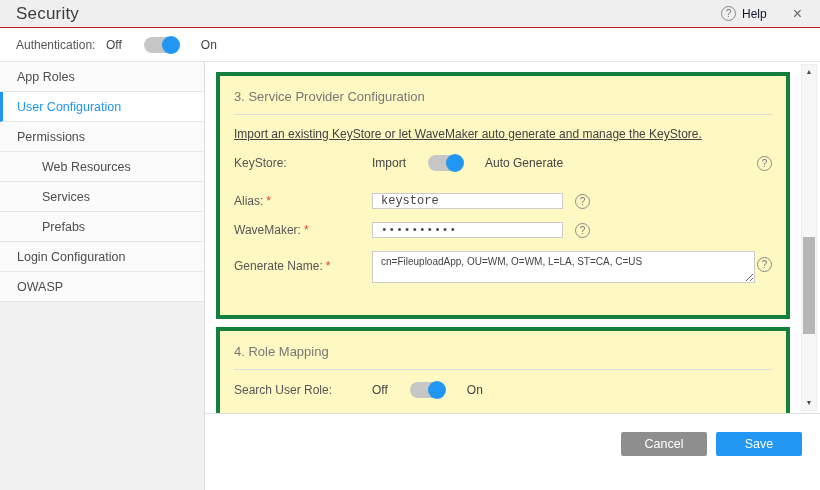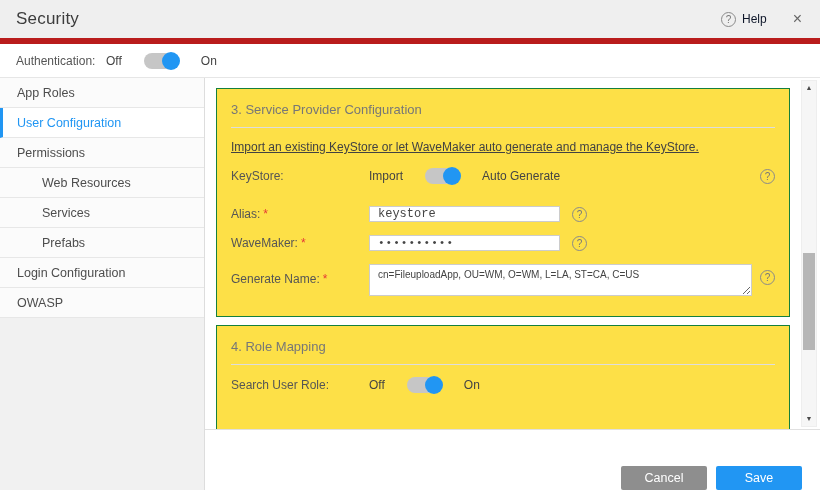--- a/index.html
+++ b/index.html
@@ -7,21 +7,21 @@
   body {
     font-family: "Liberation Sans", "DejaVu Sans", sans-serif;
     background: #ffffff;
     color: #444;
     overflow: hidden;
   }
   .app { width: 820px; height: 490px; display: flex; flex-direction: column; background: #fff; }
 
   
   .titlebar {
-    height: 44px; background: #efefef; border-bottom: 6px solid #b91c1c;
+    height: 28px; background: #efefef; border-bottom: 1px solid #b91c1c;
     display: flex; align-items: center; padding: 0 18px 0 16px; flex: 0 0 auto;
   }
   .titlebar h1 { font-size: 17px; font-weight: normal; color: #3c3c3c; letter-spacing: .2px; }
   .titlebar .spacer { flex: 1; }
   .help-group { display: flex; align-items: center; gap: 6px; margin-right: 26px; cursor: pointer; }
   .circle-q {
     width: 15px; height: 15px; border: 1px solid #8a8a8a; border-radius: 50%;
     color: #777; font-size: 10px; line-height: 13px; text-align: center; display: inline-block;
   }
   .help-text { font-size: 12px; color: #0f172a; }
@@ -64,21 +64,21 @@
   .side-fill { flex: 1; background: #f1f1f1; }
 
   
   .content-col { flex: 1; display: flex; flex-direction: column; min-width: 0; }
   .scroll-area {
     height: 352px; flex: 0 0 auto; position: relative; overflow: hidden;
     background: #fff; border-bottom: 1px solid #e0e0e0;
   }
   .cards { position: absolute; left: 11px; right: 30px; top: 10px; }
 
-  .card { background: #fde047; border: 1px solid #15803d; padding: 13px 14px 18px 14px; }
+  .card { background: #fef9c3; border: 4px solid #15803d; padding: 13px 14px 30px 14px; }
   .card + .card { margin-top: 8px; }
   .card h2 { font-size: 13px; font-weight: normal; color: #777; }
   .card .rule { border: none; border-top: 1px solid #ddd; margin: 10px 0 12px 0; }
   .desc { font-size: 12px; color: #424242; margin-bottom: 14px; text-decoration: underline; }
 
   .frow { display: flex; align-items: center; margin-bottom: 13px; }
   .frow:last-child { margin-bottom: 2px; }
   .frow.top { align-items: flex-start; }
   .flabel { width: 138px; flex: 0 0 auto; font-size: 12px; color: #555; padding-top: 0; }
   .frow.top .flabel { padding-top: 8px; }
@@ -108,21 +108,21 @@
   }
   .vscroll .arrow.up { top: 0; }
   .vscroll .arrow.down { bottom: 0; }
   .vscroll .thumb {
     position: absolute; left: 1px; right: 1px; top: 172px; height: 97px;
     background: #b6b6b6; cursor: pointer;
   }
 
   
   .footer {
-    flex: 1; background: #fff; display: flex; align-items: flex-end;
+    flex: 1; background: #fff; display: flex; align-items: flex-start;
     justify-content: flex-end; gap: 9px; padding: 18px 18px 0 0;
   }
   .btn {
     height: 24px; border: none; border-radius: 2px; font-size: 12.5px; color: #fff;
     font-family: "Liberation Sans", "DejaVu Sans", sans-serif; cursor: pointer;
     padding: 0 10px; min-width: 86px;
   }
   .btn.cancel { background: #8e8e8e; }
   .btn.save { background: #2196f3; }
 </style>

